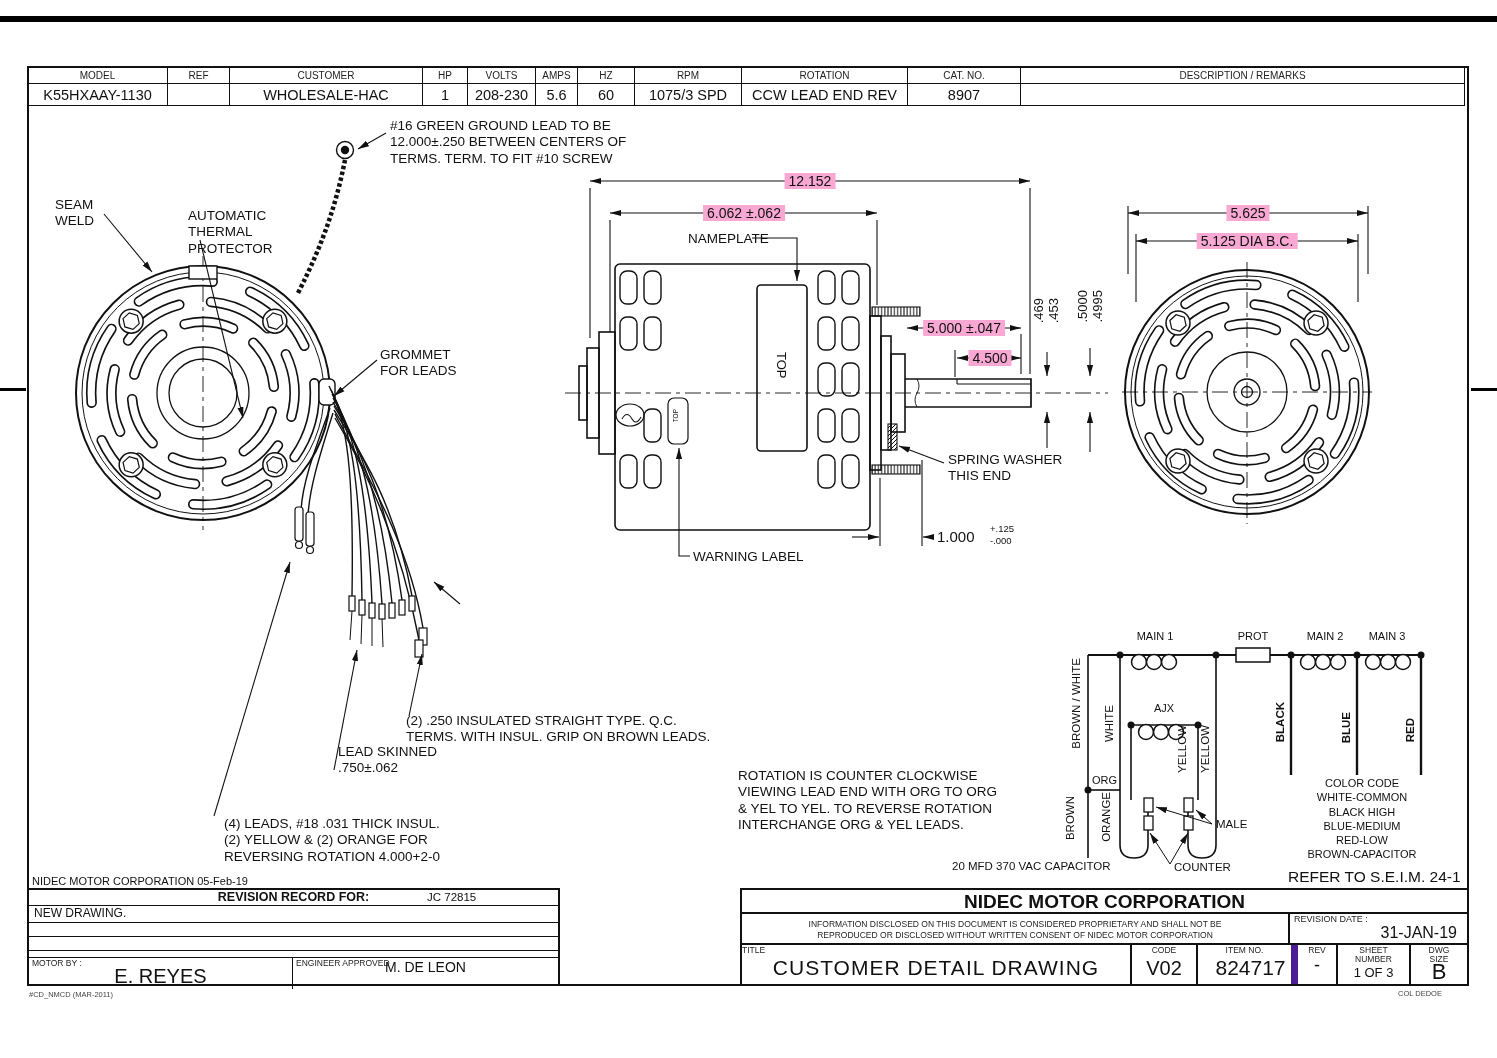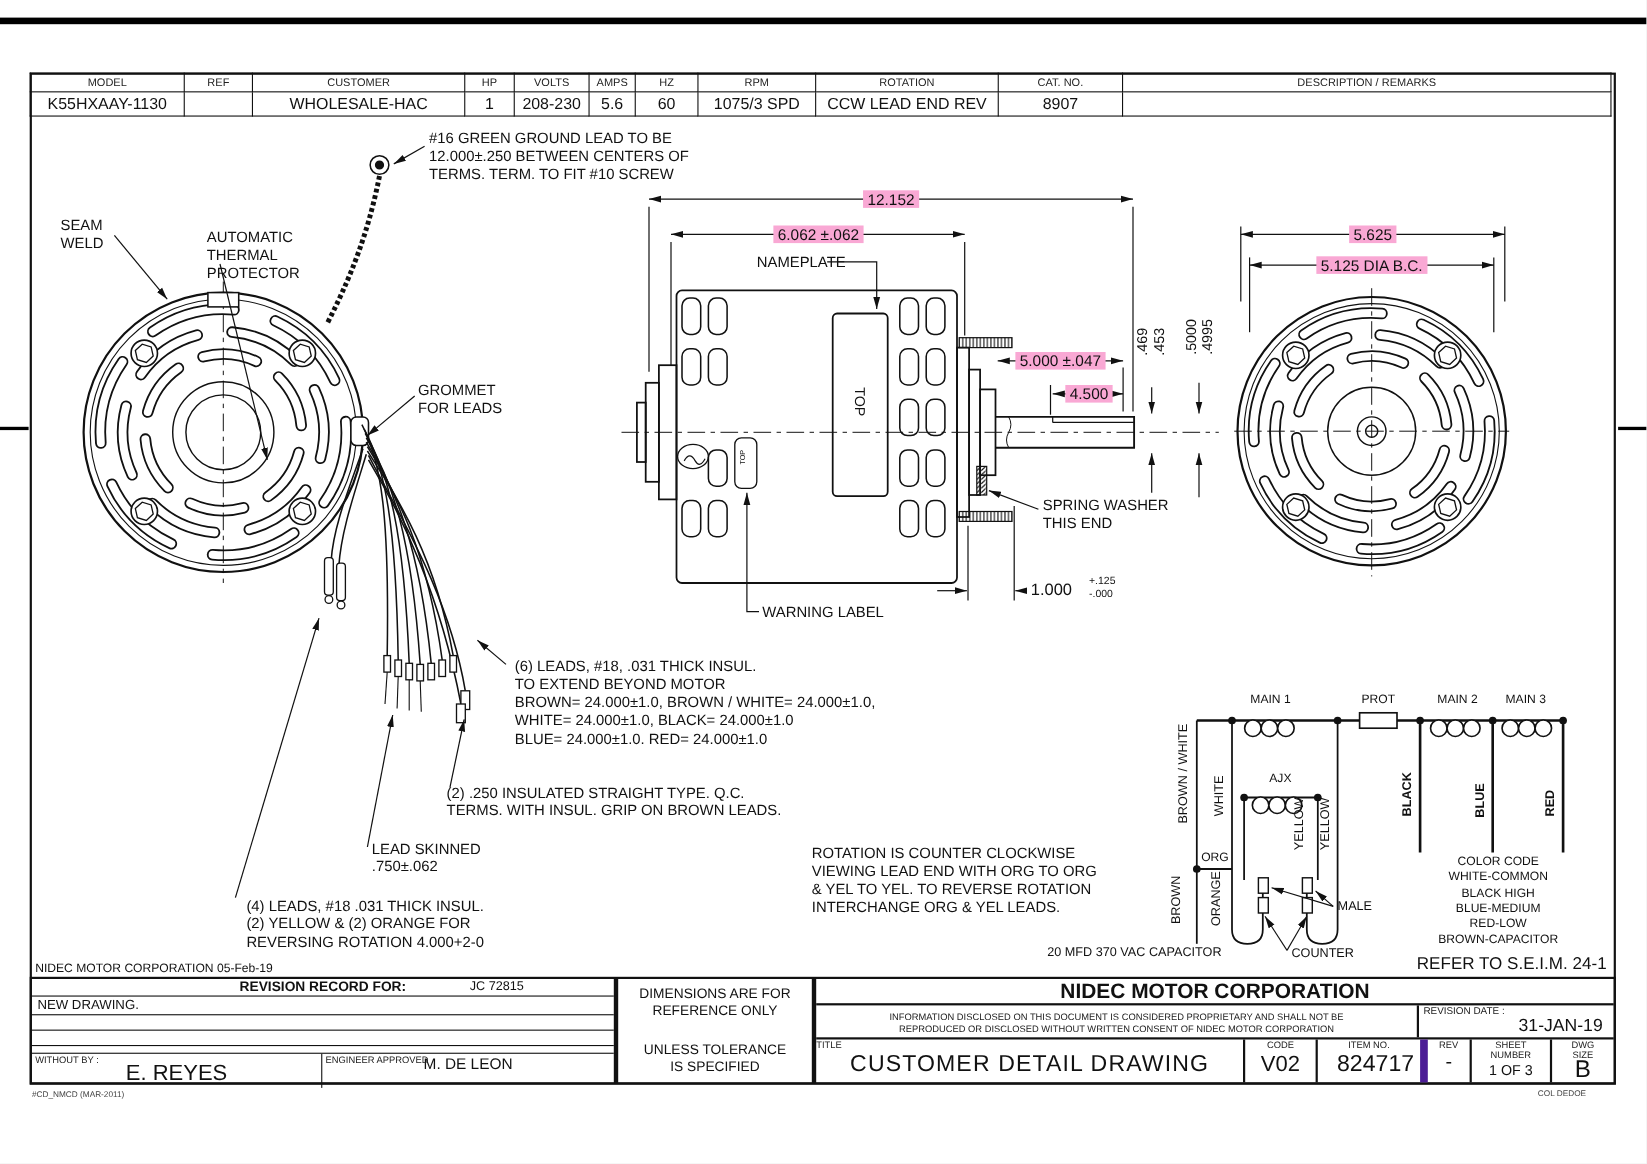--- a/index.html
+++ b/index.html
@@ -412,28 +412,23 @@
 WELD</div>
   <div class="t" style="left:188px;top:208px;">AUTOMATIC
 THERMAL
 PROTECTOR</div>
   <div class="t" style="left:380px;top:347px;">GROMMET
 FOR LEADS</div>
   <div class="t" style="left:688px;top:231px;">NAMEPLATE</div>
   <div class="t" style="left:948px;top:452px;">SPRING WASHER
 THIS END</div>
   <div class="t" style="left:693px;top:549px;">WARNING LABEL</div>
-  <div class="t" style="left:468px;top:598px;">(6) LEADS, #18, .031 THICK INSUL.
-TO EXTEND BEYOND MOTOR
-BROWN= 24.000±1.0,  BROWN / WHITE= 24.000±1.0,
-WHITE= 24.000±1.0, BLACK= 24.000±1.0
-BLUE= 24.000±1.0. RED= 24.000±1.0</div>
   <div class="t" style="left:406px;top:713px;">(2) .250 INSULATED STRAIGHT TYPE. Q.C.
 TERMS. WITH INSUL. GRIP ON BROWN LEADS.</div>
-  <div class="t" style="left:338px;top:764px;">LEAD SKINNED
+  <div class="t" style="left:338px;top:744px;">LEAD SKINNED
 .750±.062</div>
   <div class="t" style="left:224px;top:816px;">(4) LEADS, #18 .031 THICK INSUL.
 (2) YELLOW &amp; (2) ORANGE FOR
 REVERSING ROTATION 4.000+2-0</div>
   <div class="t small" style="left:32px;top:875px;">NIDEC MOTOR CORPORATION 05-Feb-19</div>
   <div class="t" style="left:738px;top:768px;">ROTATION IS COUNTER CLOCKWISE
 VIEWING LEAD END WITH ORG TO ORG
 &amp; YEL TO YEL. TO REVERSE ROTATION
 INTERCHANGE ORG &amp; YEL LEADS.</div>
   <div class="t" style="left:952px;top:859px;font-size:11.5px;">20 MFD 370 VAC CAPACITOR</div>
@@ -484,37 +479,31 @@
     <div style="position:relative;height:15px;border-bottom:1.6px solid #111;">
       <div style="position:absolute;left:0;right:0;text-align:center;font-size:12.5px;font-weight:bold;top:0;">REVISION RECORD FOR:</div>
       <div style="position:absolute;left:398px;top:1px;font-size:11.5px;">JC 72815</div>
     </div>
     <div style="position:relative;height:16px;border-bottom:1.6px solid #111;font-size:12px;padding-left:5px;">NEW DRAWING.</div>
     <div style="height:13px;border-bottom:1.6px solid #111;"></div>
     <div style="height:13px;border-bottom:1.6px solid #111;"></div>
     <div style="height:6px;border-bottom:1.6px solid #111;"></div>
     <div style="display:flex;height:31px;">
       <div style="width:263px;border-right:1.6px solid #111;position:relative;">
-        <span class="celllabel" style="left:3px;top:1px;">WITHOUT BY :</span>
+        <span class="celllabel" style="left:3px;top:1px;">MOTOR BY :</span>
         <div style="text-align:center;font-size:20px;margin-top:7px;">E. REYES</div>
       </div>
       <div style="flex:1;position:relative;">
         <span class="celllabel" style="left:3px;top:1px;">ENGINEER APPROVED</span>
         <div style="text-align:center;font-size:14px;margin-top:1px;">M. DE LEON</div>
       </div>
     </div>
   </div>
   <div class="t tiny" style="left:29px;top:990px;">#CD_NMCD (MAR-2011)</div>
 
-  <div class="box" style="left:560px;top:888px;width:180px;height:98px;">
-    <div style="text-align:center;font-size:12.5px;margin-top:5px;white-space:pre-line;line-height:1.3;">DIMENSIONS ARE FOR
-REFERENCE ONLY</div>
-    <div style="text-align:center;font-size:12.5px;margin-top:18px;white-space:pre-line;line-height:1.3;">UNLESS TOLERANCE
-IS SPECIFIED</div>
-  </div>
 
   <div class="box" style="left:740px;top:888px;width:729px;height:98px;">
     <div style="height:24px;border-bottom:2px solid #111;text-align:center;font-weight:bold;font-size:19px;line-height:24px;box-sizing:border-box;">NIDEC MOTOR CORPORATION</div>
     <div style="display:flex;height:31px;border-bottom:2px solid #111;box-sizing:border-box;">
       <div style="width:548px;border-right:2px solid #111;box-sizing:border-box;font-size:8.5px;text-align:center;padding-top:5px;white-space:pre-line;line-height:1.35;color:#222;">INFORMATION DISCLOSED ON THIS DOCUMENT IS CONSIDERED PROPRIETARY AND SHALL NOT BE
 REPRODUCED OR DISCLOSED WITHOUT WRITTEN CONSENT OF NIDEC MOTOR CORPORATION</div>
       <div style="flex:1;position:relative;">
         <span class="celllabel" style="left:4px;top:1px;font-size:9px;">REVISION DATE :</span>
         <div style="position:absolute;right:10px;top:10px;font-size:16px;">31-JAN-19</div>
       </div>

